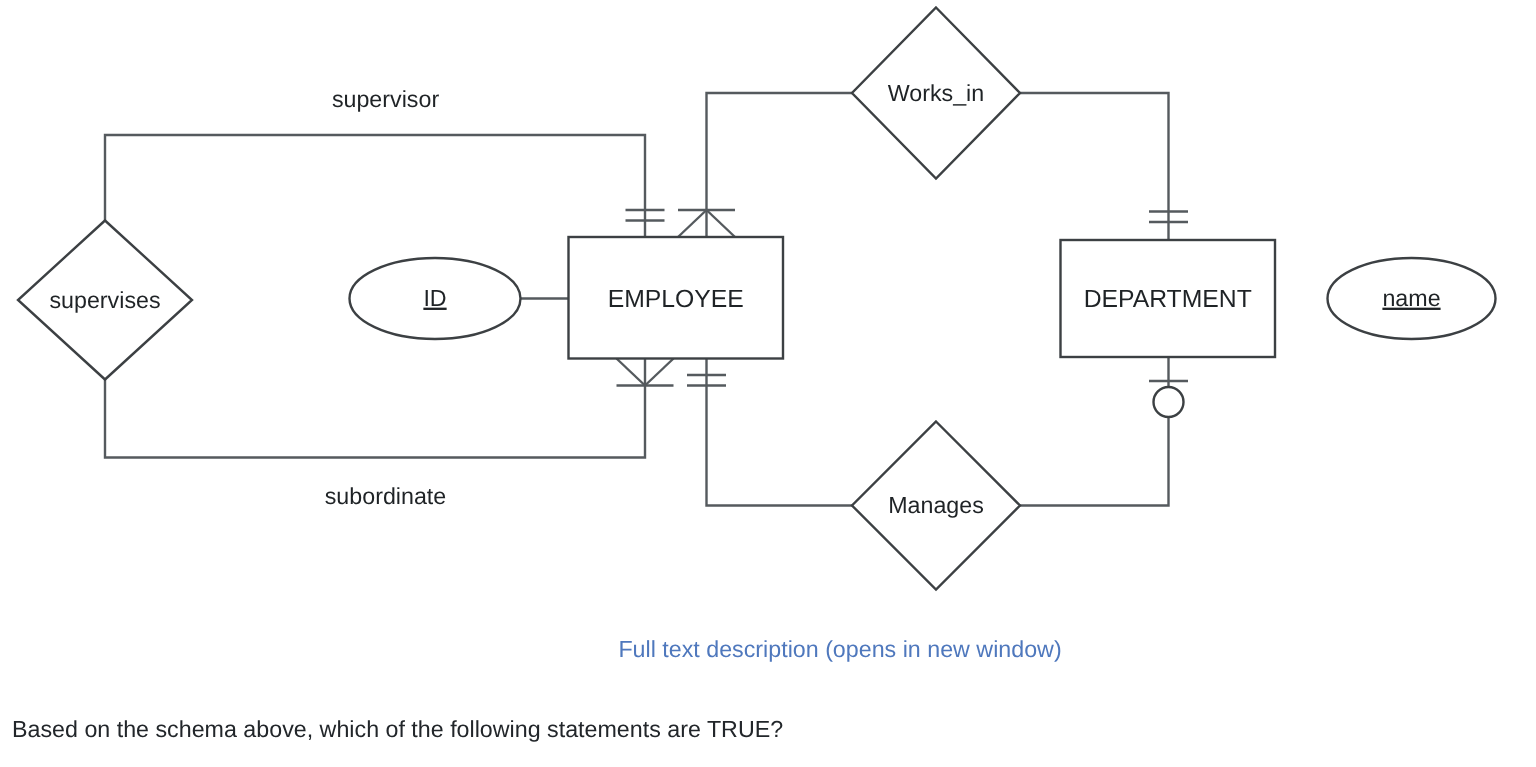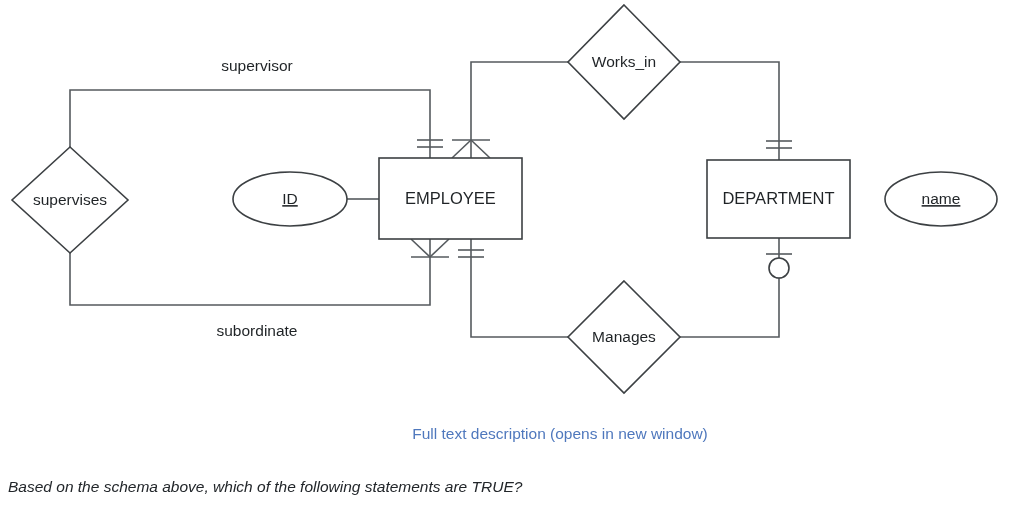--- a/index.html
+++ b/index.html
@@ -99,21 +99,20 @@
     position: absolute;
     left: 8px;
     top: 476px;
     width: 1000px;
   }
   #question-text {
     font-family: "Liberation Sans", sans-serif;
     font-size: 15.5px;
     color: #22262a;
     line-height: 1.4;
-    font-style: italic;
   }
 </style>
 </head>
 <body>
 
 <div id="page">
 
   <svg id="er-diagram" viewBox="0 0 1024 420">
 
     <path class="er-line" d="M 70 147 L 70 90 L 430 90 L 430 158"></path>

